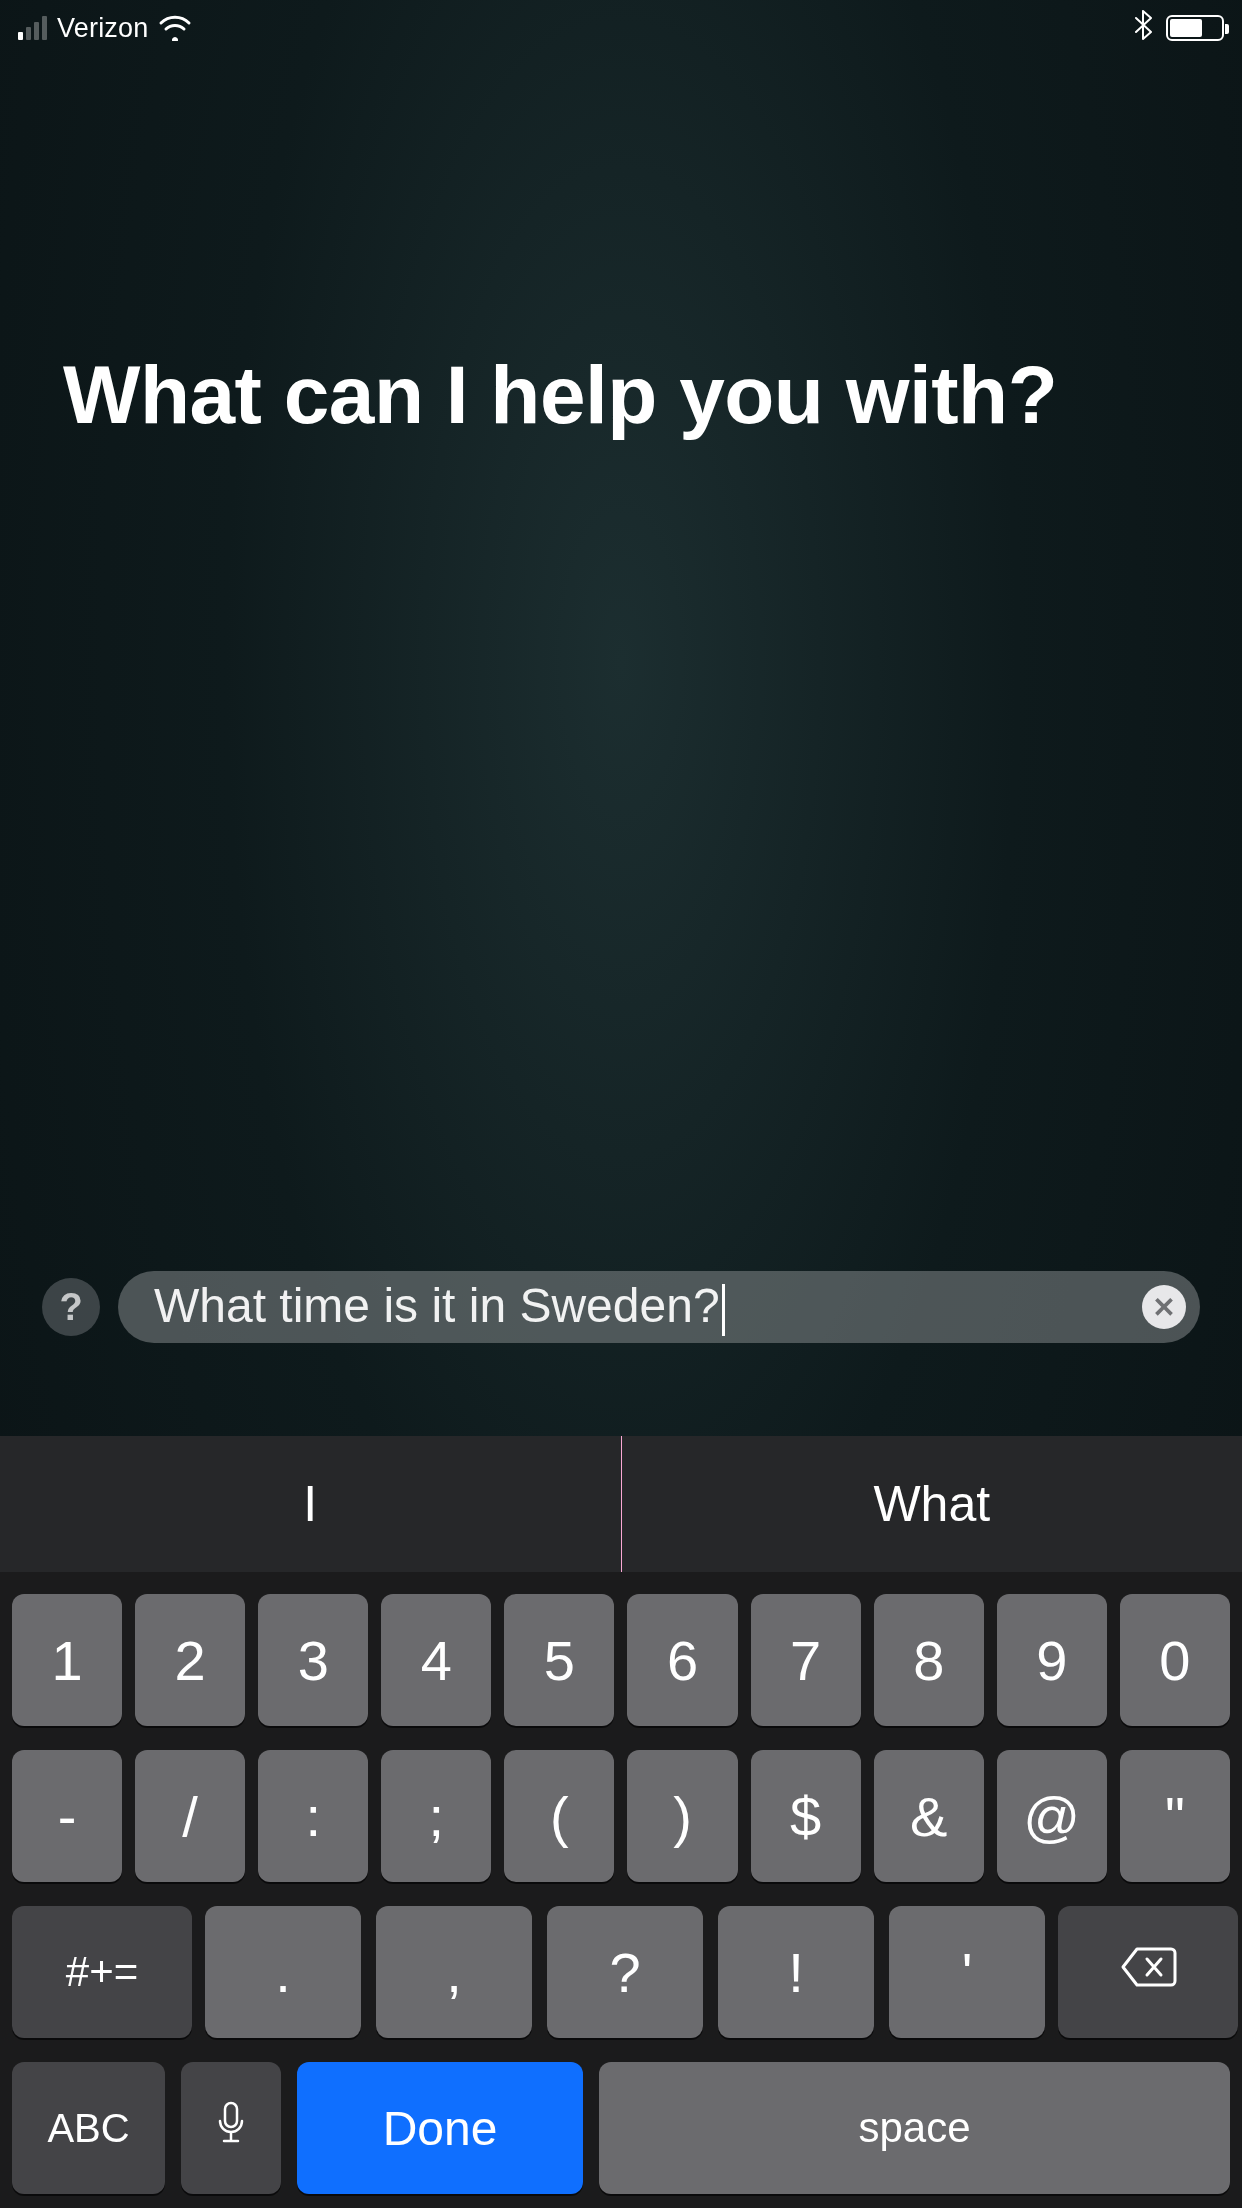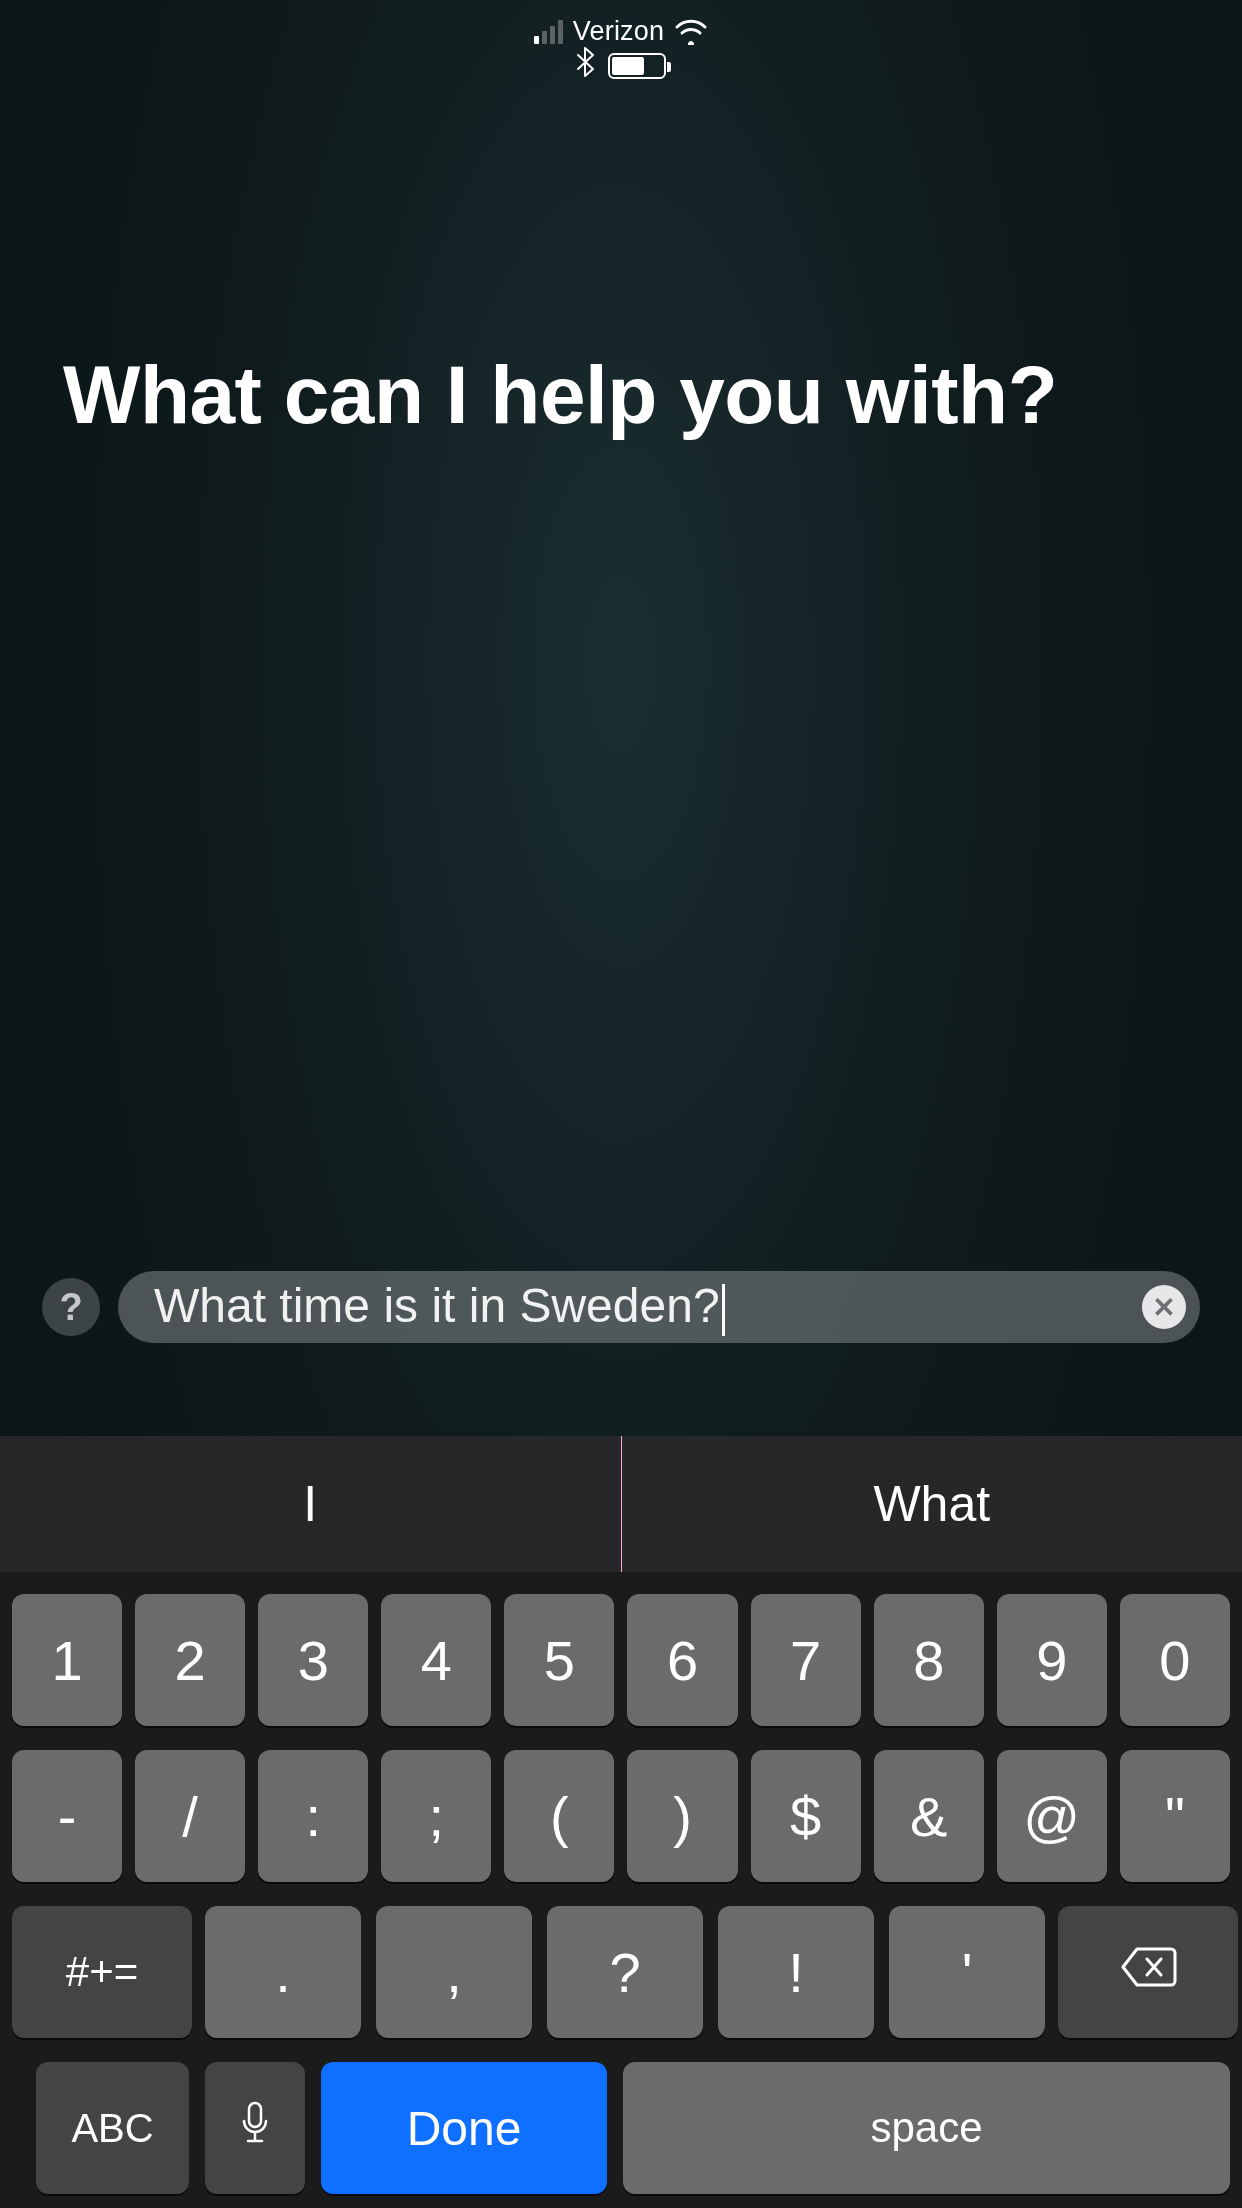--- a/index.html
+++ b/index.html
@@ -6,25 +6,25 @@
   html, body { width: 1242px; height: 2208px; overflow: hidden; }
   body {
     font-family: -apple-system, "Helvetica Neue", Helvetica, Arial, sans-serif;
     background: radial-gradient(ellipse at 50% 30%, #1c2e30 0%, #0e1a1c 45%, #0a1214 100%);
     color: #fff;
     position: relative;
   }
 
   
   .status-bar {
-    position: absolute; top: 16px; left: 0; right: 0;
+    position: absolute; top: 0; left: 0; right: 0;
     height: 56px;
     display: flex; align-items: center; justify-content: space-between;
     padding: 0 18px;
-    font-size: 26px; font-weight: 400; flex-direction: column;
+    font-size: 26px; font-weight: 400;
   }
   .status-left { display: flex; align-items: center; gap: 10px; }
   .signal { display: flex; align-items: flex-end; gap: 3px; height: 24px; }
   .signal span { width: 5px; background: rgba(255,255,255,0.3); border-radius: 1px; }
   .signal span:nth-child(1){ height: 8px; background:#fff; }
   .signal span:nth-child(2){ height: 13px; }
   .signal span:nth-child(3){ height: 18px; }
   .signal span:nth-child(4){ height: 24px; }
   .carrier { font-size: 27px; letter-spacing: 0.2px; }
   .wifi-icon svg { display:block; }
@@ -105,21 +105,21 @@
     font-size:56px; font-weight:400;
     box-shadow: 0 2px 0 rgba(0,0,0,0.6);
   }
   .key.func { background:#444447; font-size:42px; }
   .key.done { background:#0f6fff; font-size:48px; }
   .key.space { font-size:42px; }
   .row3 .key { flex: 0 0 156px; }
   .row3 .key.func-wide { flex: 0 0 180px; }
   .row3 { justify-content: space-between; }
   .row3-inner { display:flex; gap:15px; }
-  .row4 { gap:16px;margin-left:24px; }
+  .row4 { gap:16px; }
   .row4 .abc { flex:0 0 153px; font-size:40px; }
   .row4 .dict { flex:0 0 100px; }
   .row4 .space { flex:1; }
   .row4 .done { flex:0 0 286px; }
 
   .backspace-svg { width:58px; height:44px; }
 </style>
 </head>
 <body>
 

